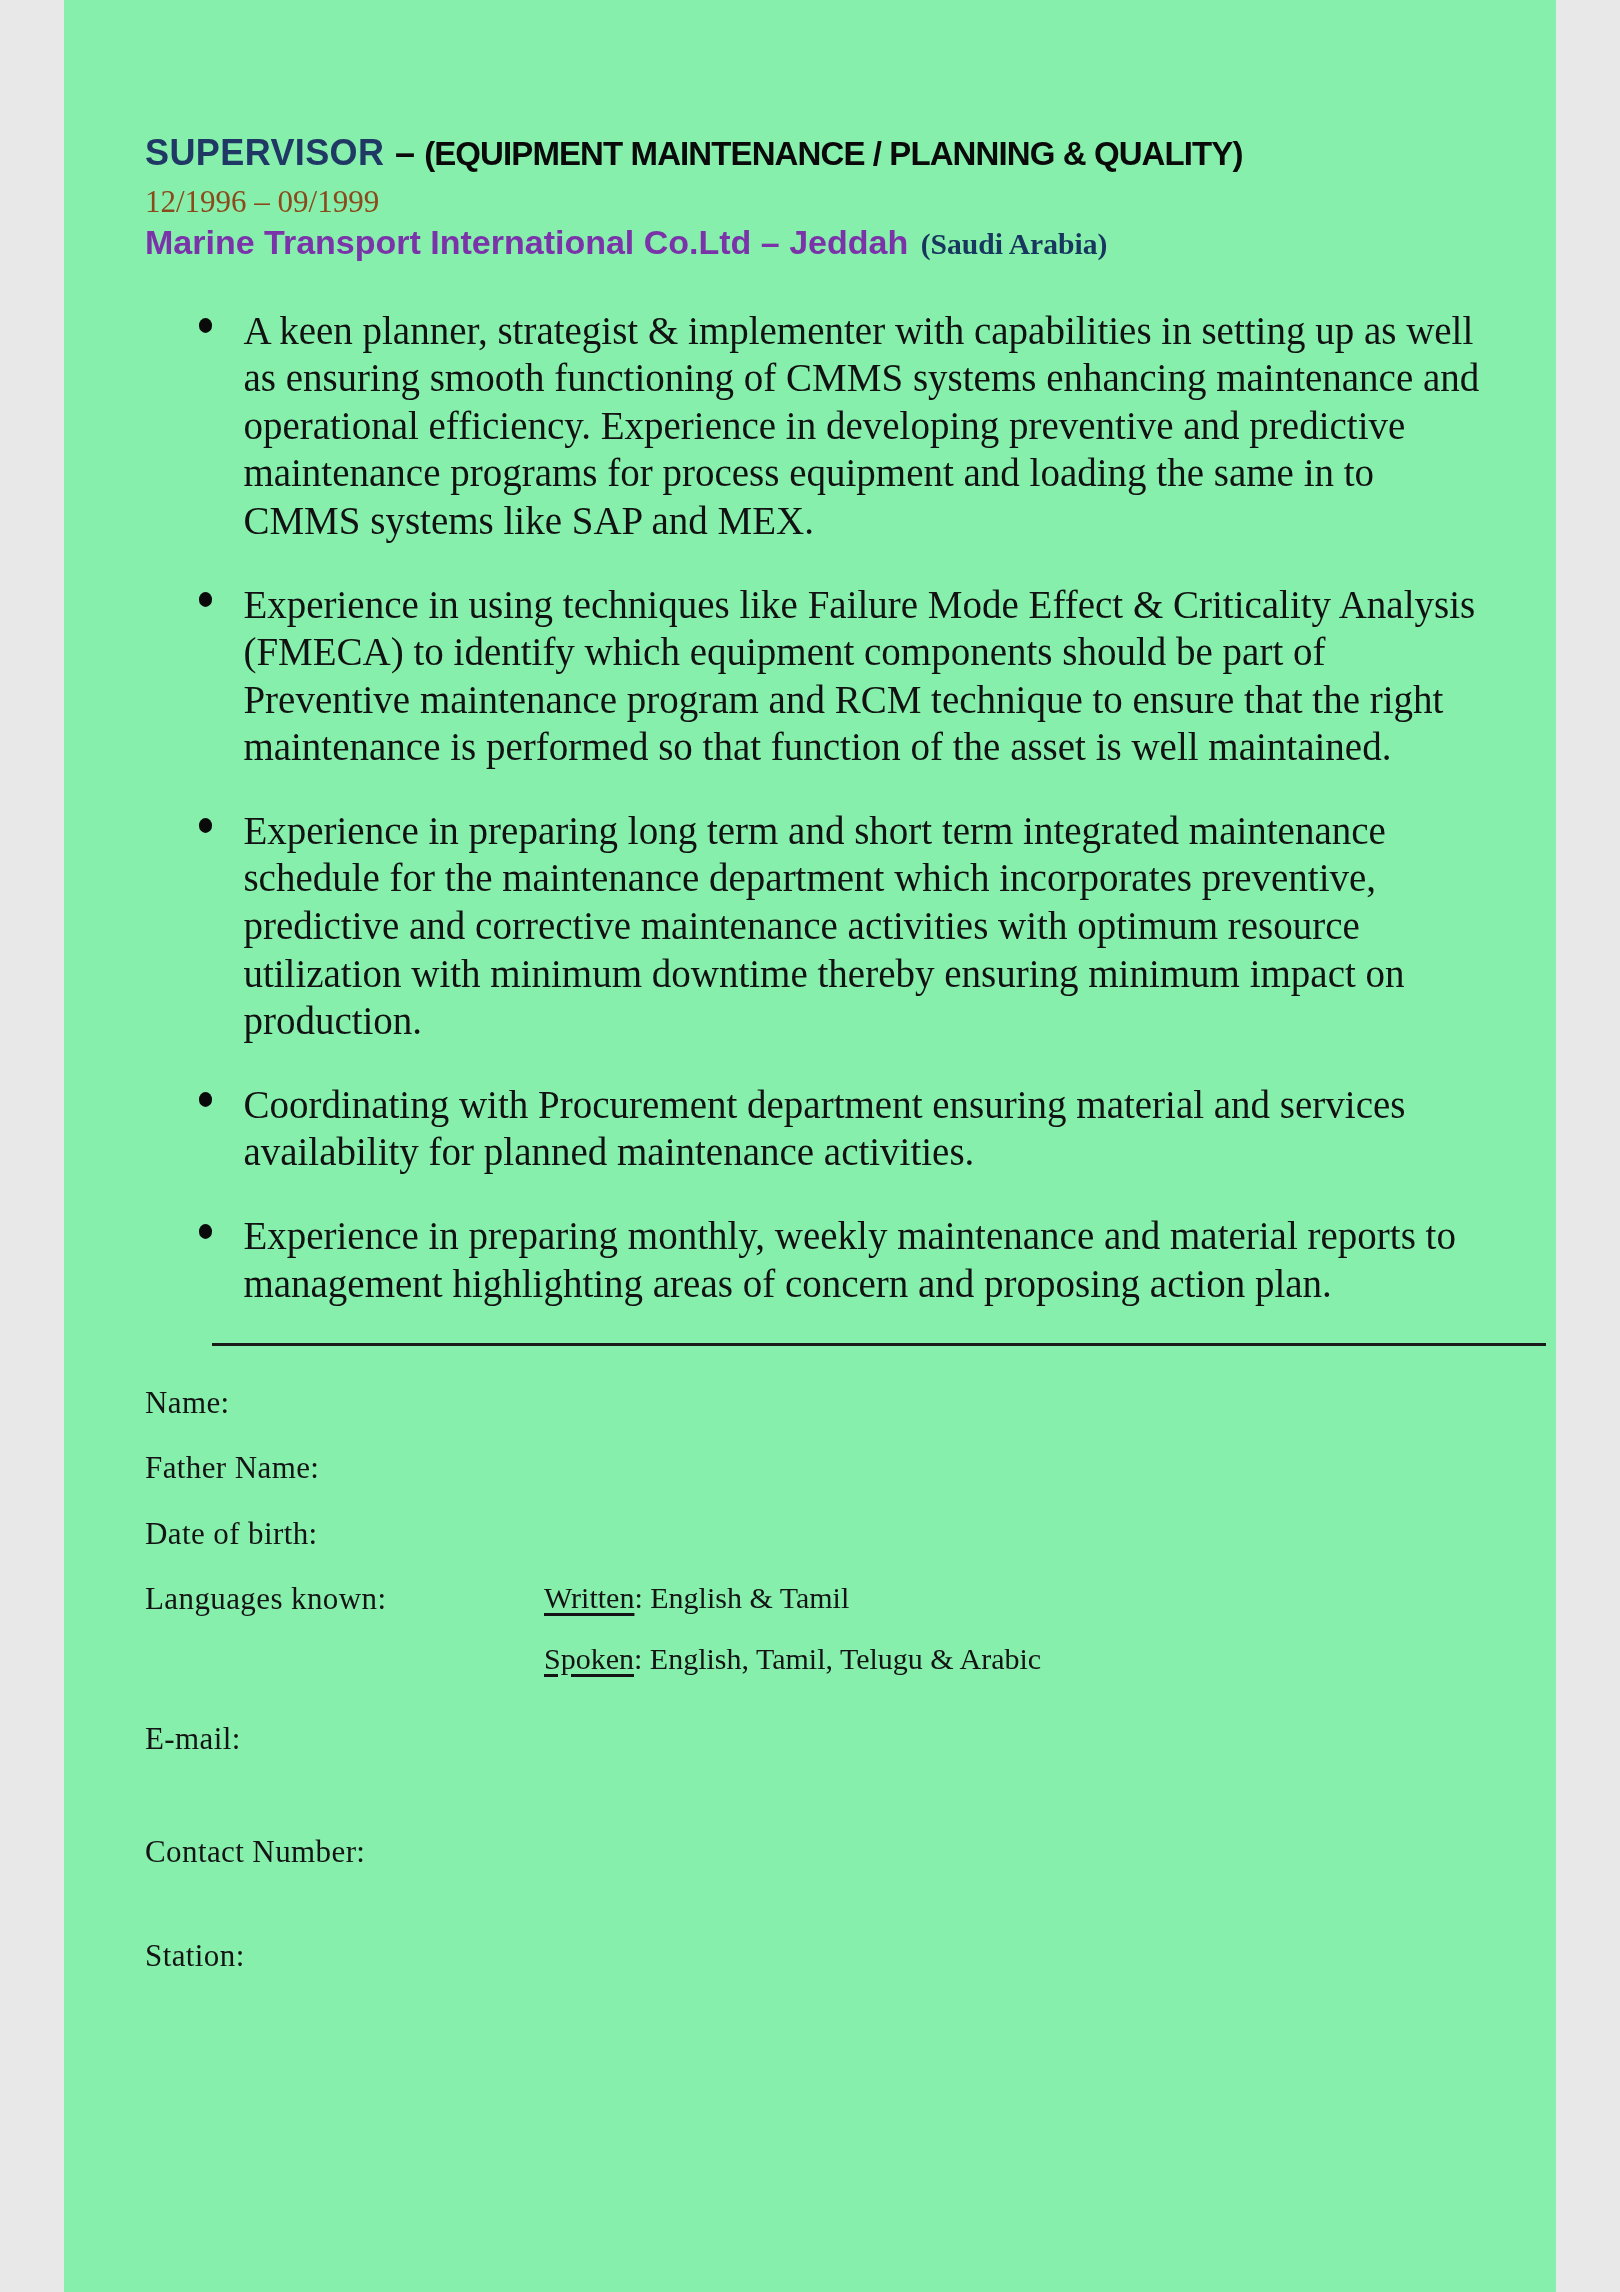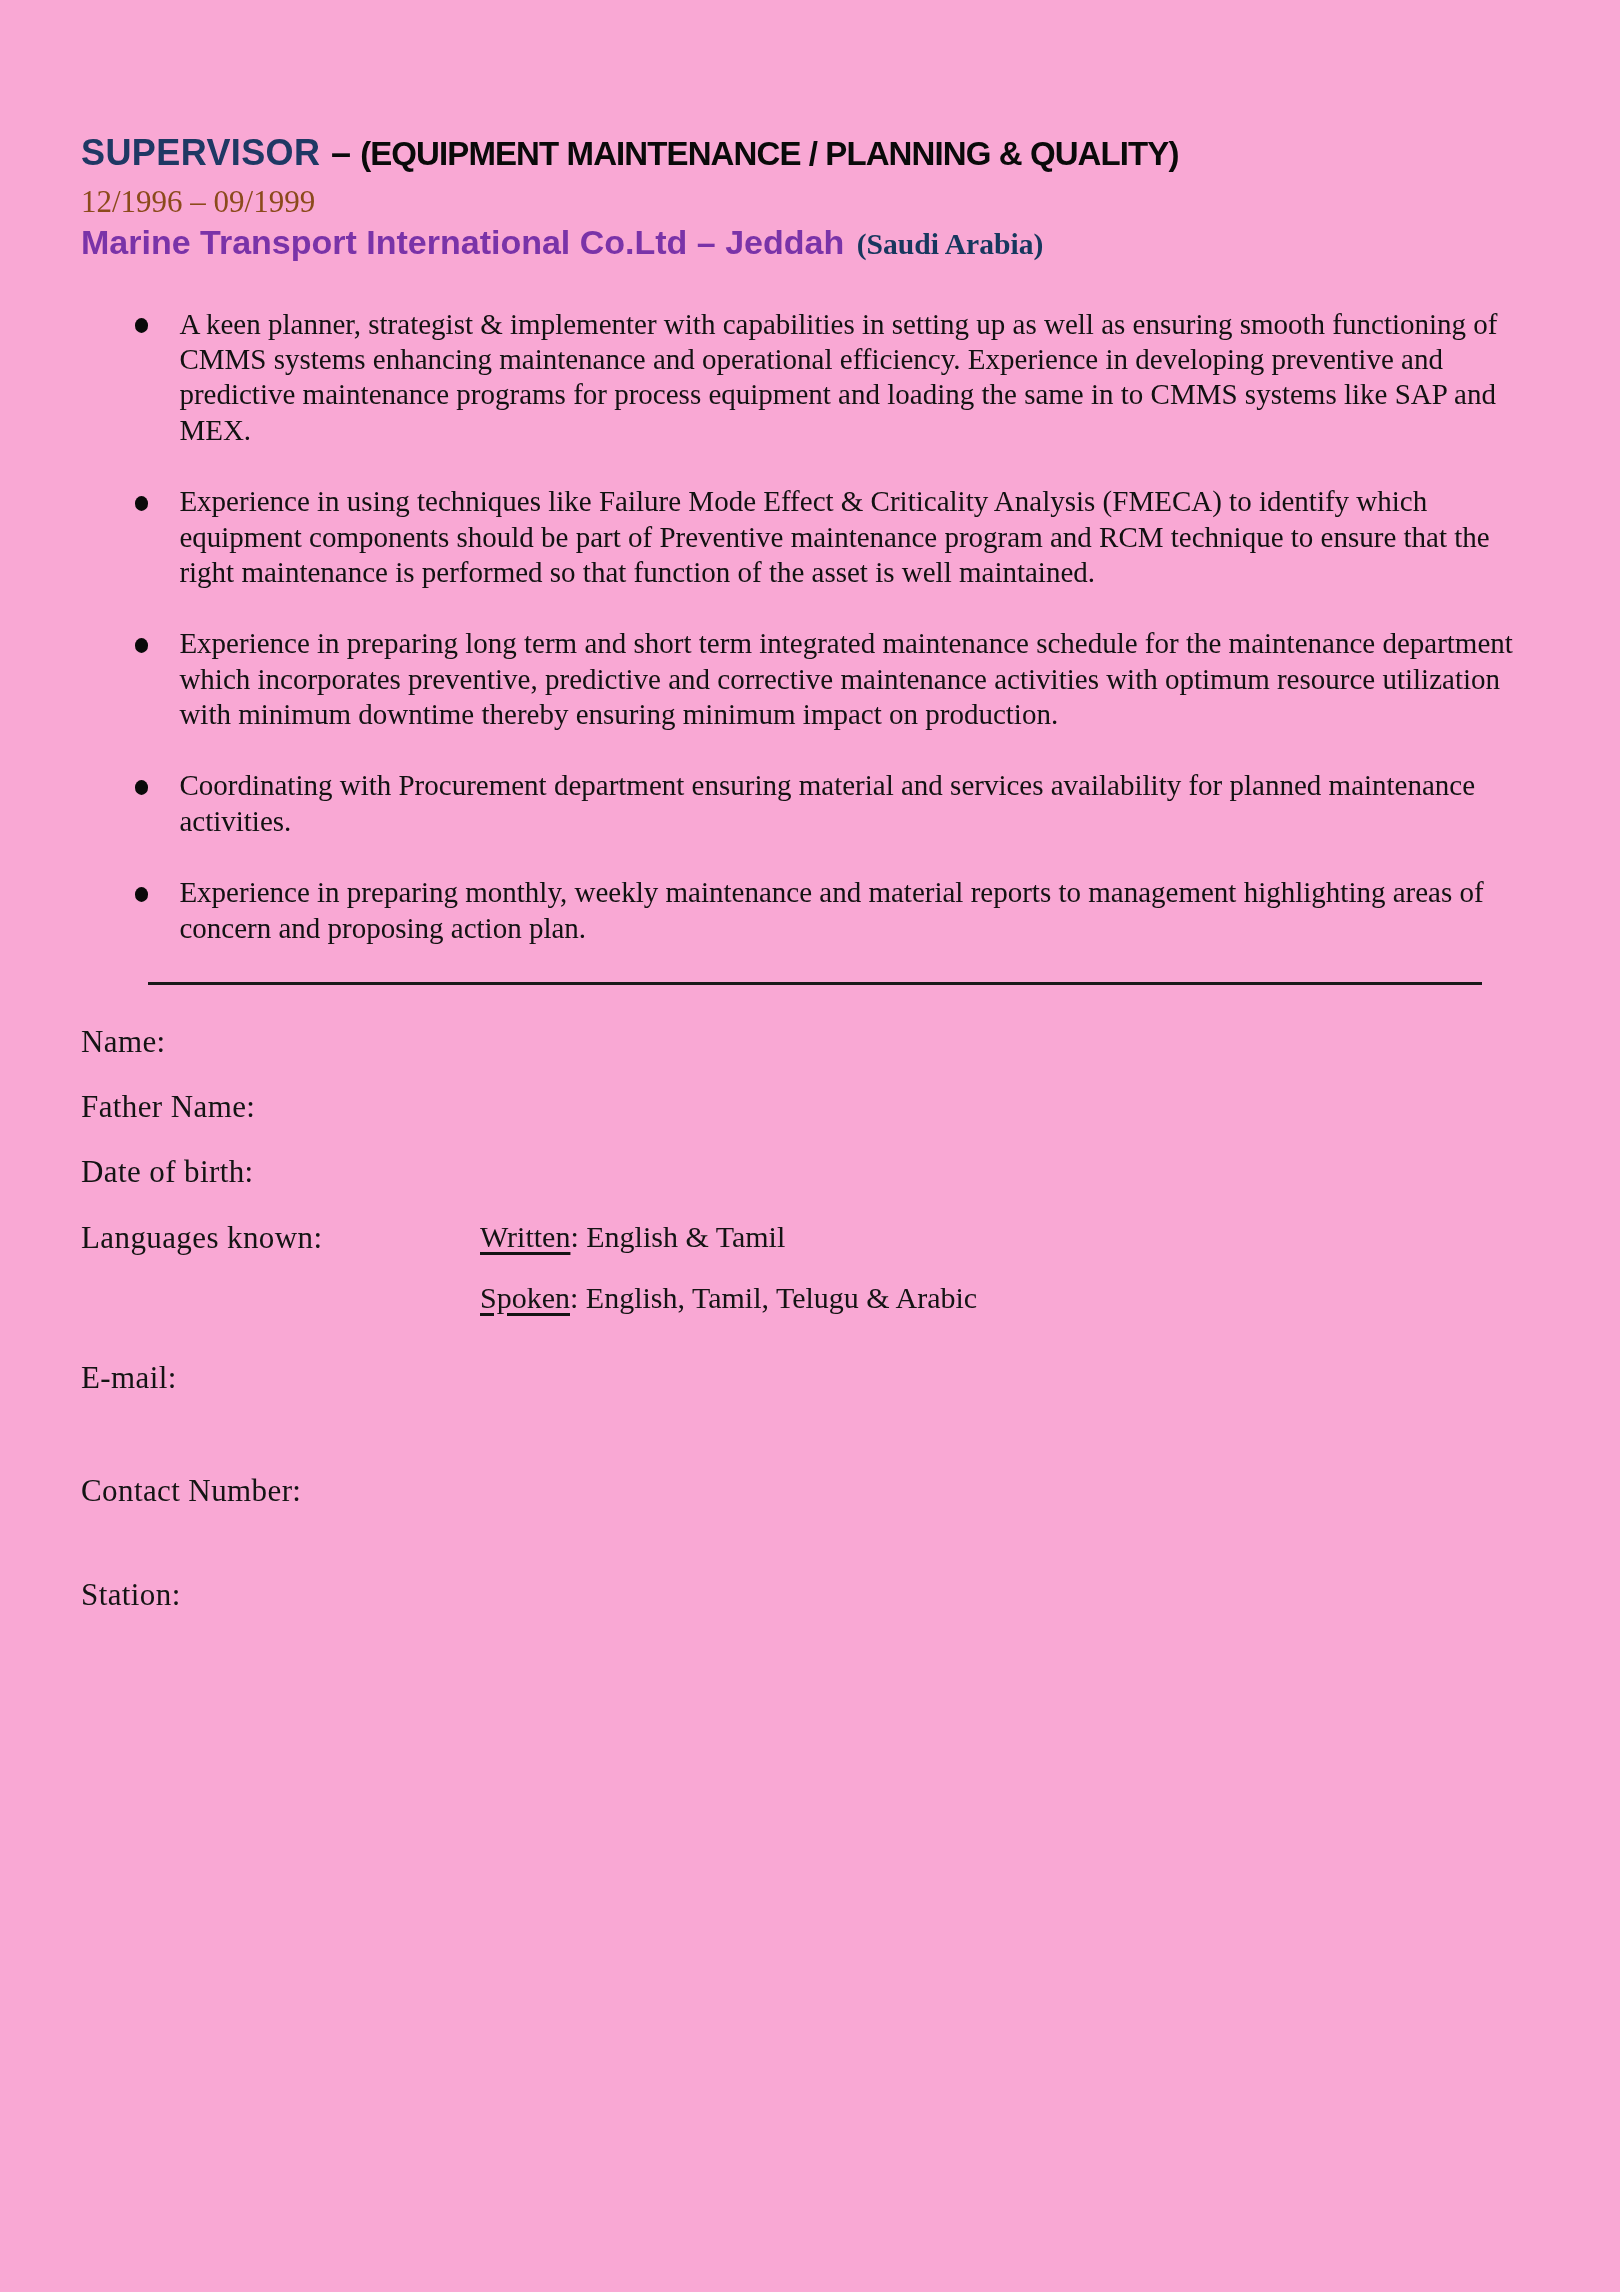--- a/index.html
+++ b/index.html
@@ -1,21 +1,21 @@
 <!DOCTYPE html>
 <html style="font-size:14.3px"><head>
 <meta charset="utf-8">
 <style>
   html, body { margin: 0; padding: 0; background: #e8e8e8; }
   .page {
     position: relative;
-    width: 1620px;
+    width: 1492px;
     height: 2293px;
     margin: 0 auto;
-    background: #f9a8d4;
+    background: #86efac;
     box-sizing: border-box;
     padding: 134px 72px 0 81px;
     font-family: "Liberation Serif", serif;
     color: #141414;
     overflow: hidden;
   }
 
   
   .job-title {
     margin: 0;
@@ -69,21 +69,21 @@
   .bullet-item.extra-gap { margin-top: 12.5px; }
   .bullet-dot {
     flex: 0 0 auto;
     width: 13.4px;
     height: 15px;
     border-radius: 50%;
     background: #0a0a0a;
     margin: 11.6px 31px 0 0;
   }
   .bullet-text {
-    font-size: 29px;
+    font-size: 39px;
     line-height: 1.22;
     max-width: 1372px;
     color: #121212;
   }
 
   
   .divider-line {
     margin: 23px 0 0 67px;
     width: 1334px;
     border-top: 3.6px solid #1a1a1a;

